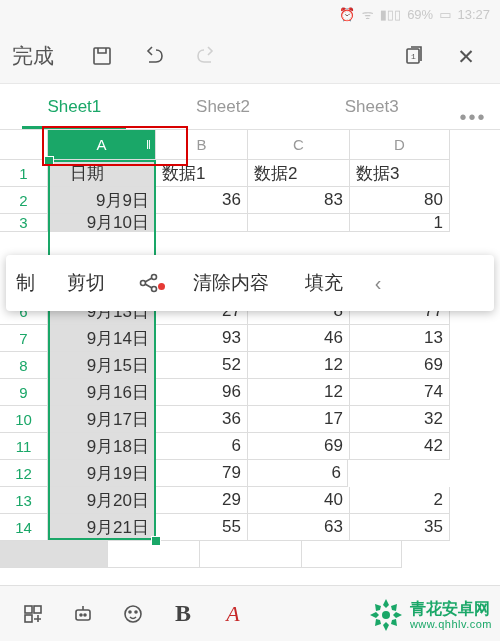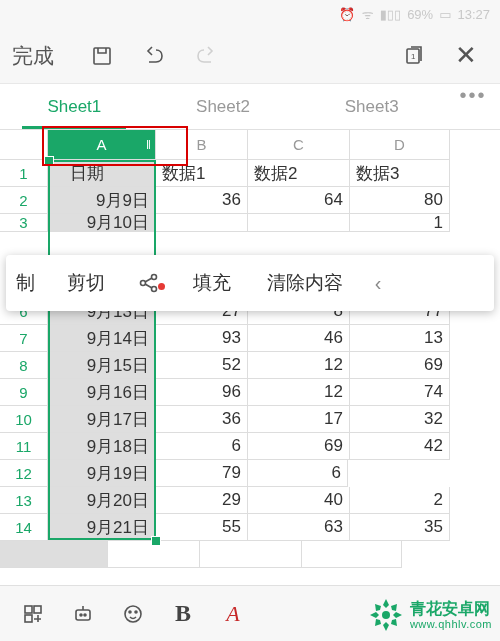--- a/index.html
+++ b/index.html
@@ -25,20 +25,21 @@
   }
   .status-bar .icon { font-size: 13px; }
   .toolbar {
     height: 56px;
     background: #f7f7f7;
     display: flex;
     align-items: center;
     padding: 0 12px;
     gap: 8px;
     border-bottom: 1px solid #e8e8e8;
+    font-family: Liberation Mono, monospace;
   }
   .toolbar .done {
     font-size: 21px;
     color: #555;
     margin-right: 18px;
   }
   .toolbar .tbtn {
     width: 44px;
     height: 44px;
     display: flex;
@@ -48,21 +49,21 @@
     color: #555;
   }
   .toolbar .tbtn.disabled { color: #d0d0d0; }
   .toolbar .spacer { flex: 1; }
   .toolbar svg { width: 24px; height: 24px; stroke: #555; fill: none; stroke-width: 1.6; }
   .toolbar .disabled svg { stroke: #d0d0d0; }
   .toolbar .x { font-size: 26px; }
   .sheet-tabs {
     height: 46px;
     display: flex;
-    align-items: flex-start;
+    align-items: flex-end;
     border-bottom: 1px solid #e0e0e0;
   }
   .sheet-tab {
     flex: 1;
     text-align: center;
     font-size: 17px;
     color: #999;
     height: 100%;
     display: flex;
     align-items: center;
@@ -315,21 +316,21 @@
       <div class="row-h">1</div>
       <div class="cell a" style="justify-content:flex-start">日期</div>
       <div class="cell b" style="justify-content:flex-start">数据1</div>
       <div class="cell c" style="justify-content:flex-start">数据2</div>
       <div class="cell d" style="justify-content:flex-start">数据3</div>
     </div>
     <div class="row">
       <div class="row-h">2</div>
       <div class="cell a">9月9日</div>
       <div class="cell b">36</div>
-      <div class="cell c">64</div>
+      <div class="cell c">83</div>
       <div class="cell d">80</div>
     </div>
     <div class="row" style="height:18px;overflow:hidden;">
       <div class="row-h">3</div>
       <div class="cell a">9月10日</div>
       <div class="cell b"></div>
       <div class="cell c"></div>
       <div class="cell d">1</div>
     </div>
     <div style="height:66px"></div>
@@ -414,22 +415,22 @@
   <div class="ctx-item">剪切</div>
   <div class="ctx-icon">
     <svg viewBox="0 0 24 24">
         <circle cx="6" cy="12" r="2.5"></circle>
         <circle cx="17" cy="6" r="2.5"></circle>
         <circle cx="17" cy="18" r="2.5"></circle>
         <path d="M8 11l7-4M8 13l7 4"></path>
       </svg>
     <div class="dot"></div>
   </div>
+  <div class="ctx-item">清除内容</div>
   <div class="ctx-item">填充</div>
-  <div class="ctx-item">清除内容</div>
   <div class="ctx-arrow">
     <span>‹</span>
   </div>
 </div>
 
 <div class="bottom-bar">
   <div class="bottom-btn">
     <svg viewBox="0 0 24 24">
         <rect x="4" y="4" width="7" height="7"></rect>
         <rect x="13" y="4" width="7" height="7"></rect>

